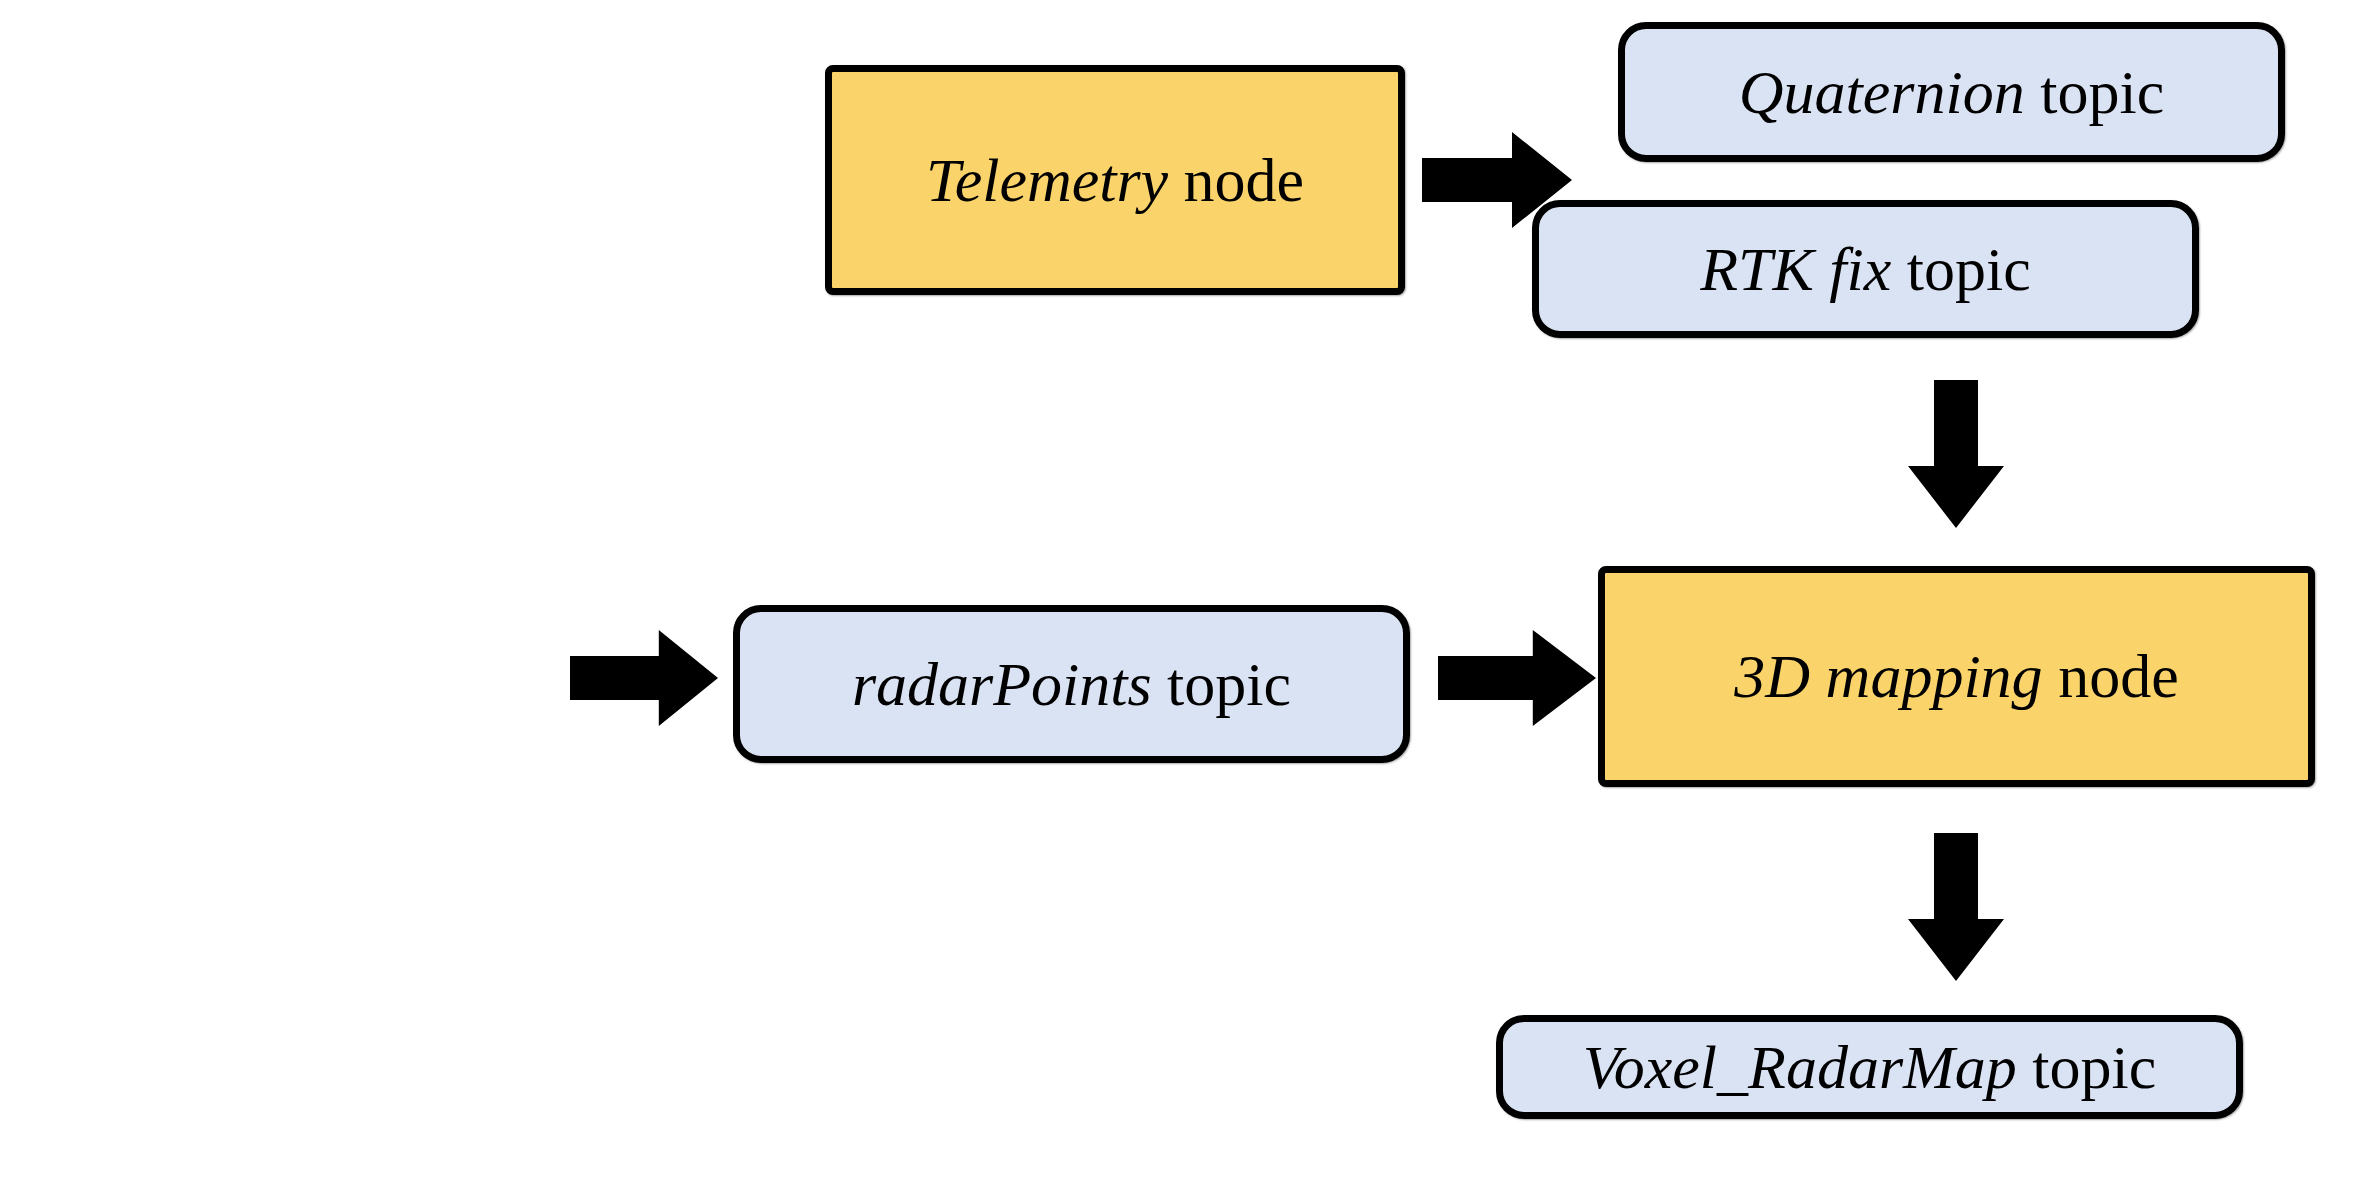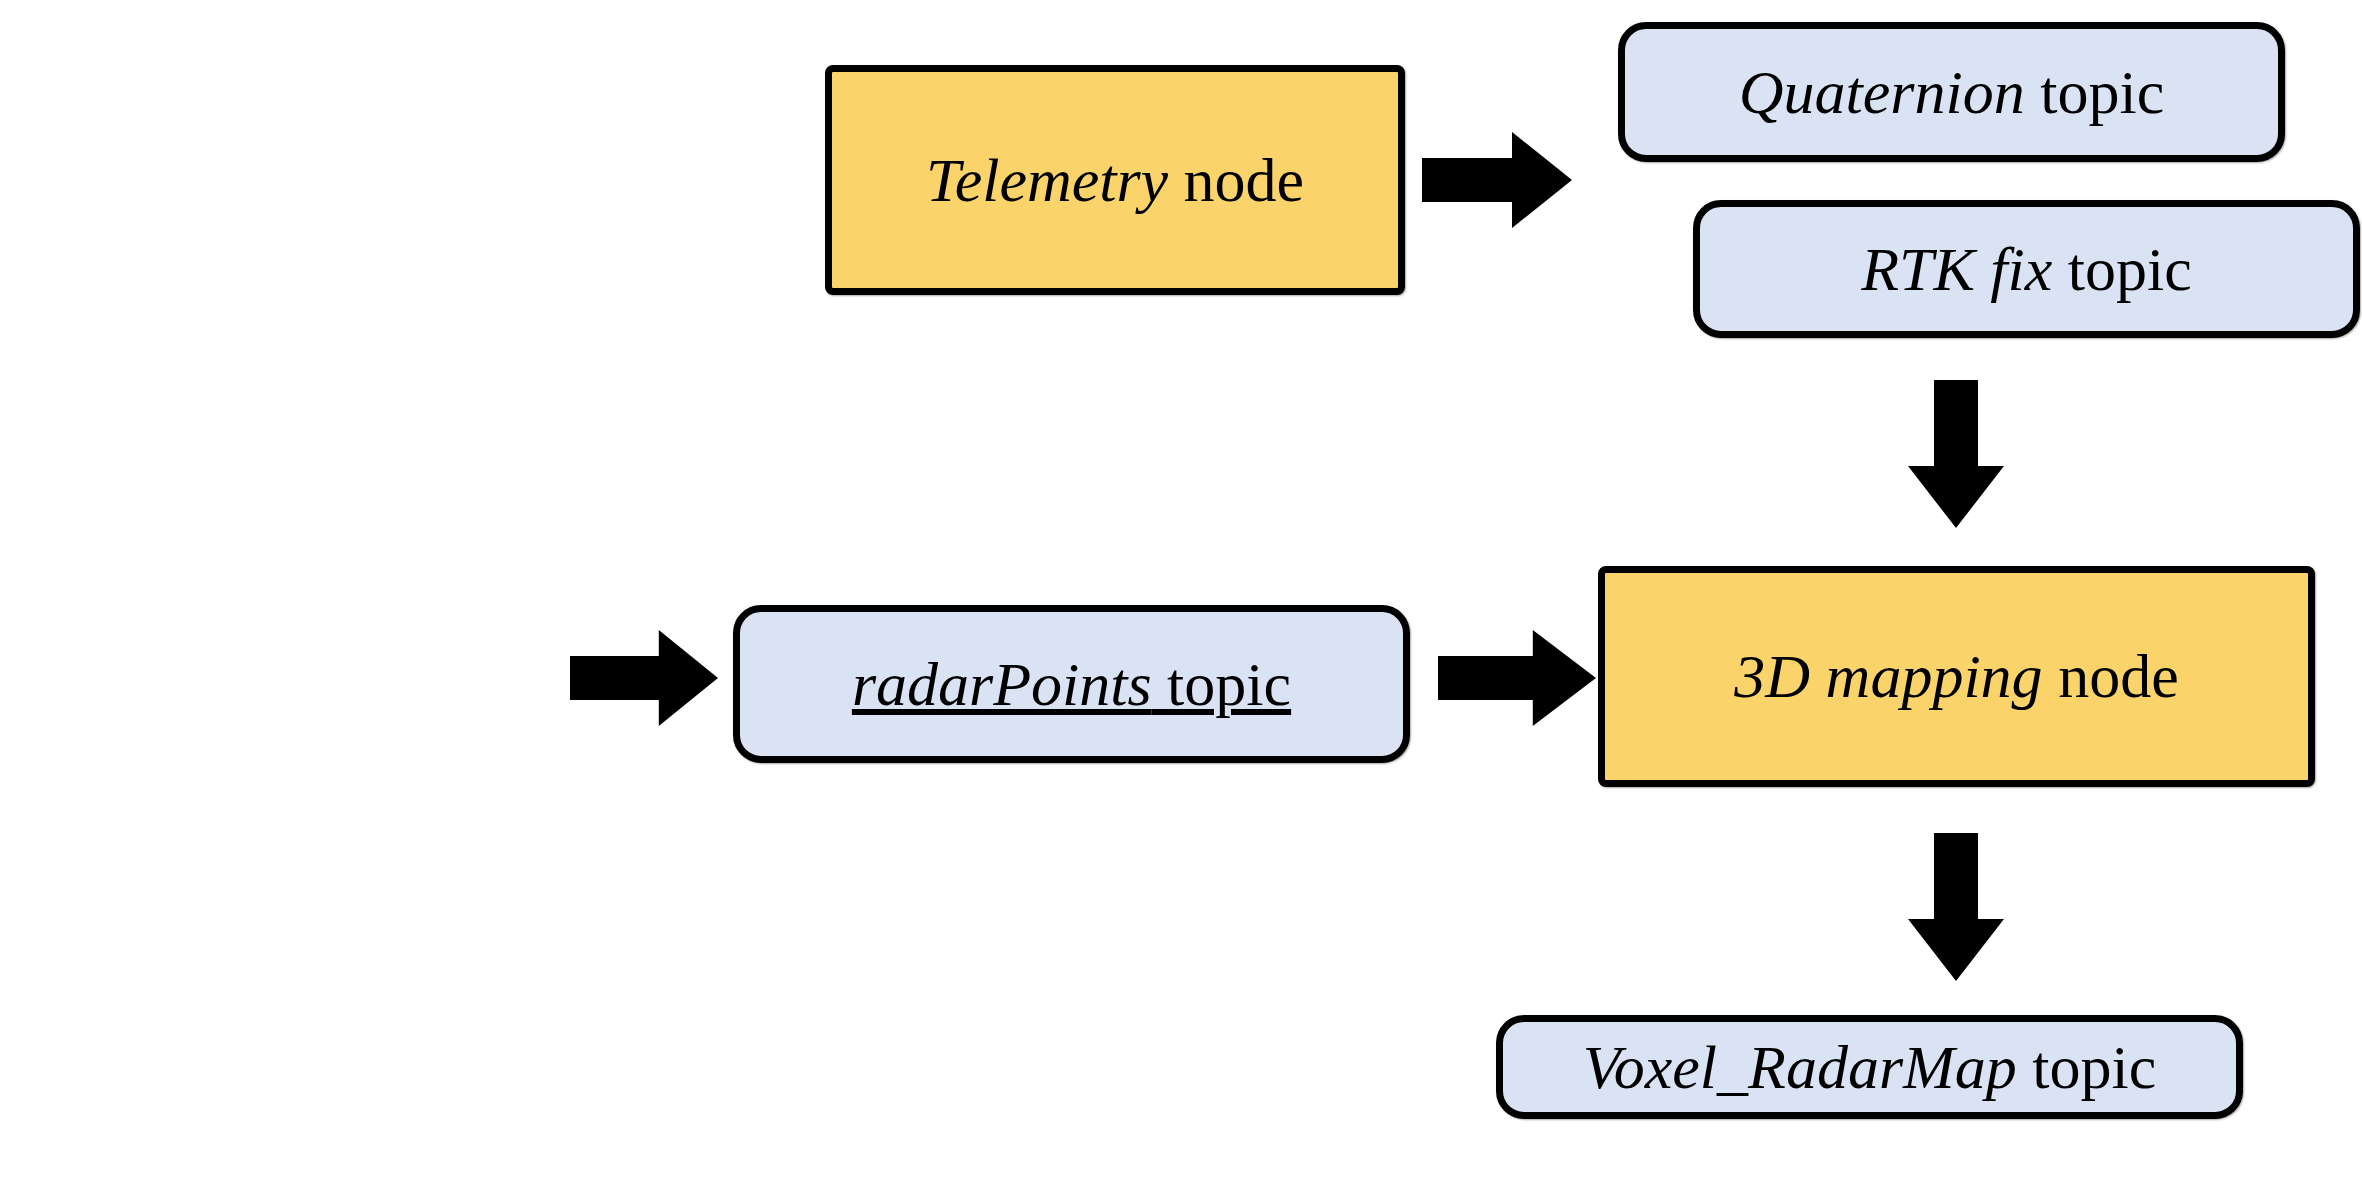--- a/index.html
+++ b/index.html
@@ -38,23 +38,23 @@
   .em { font-style: italic; margin-top: 16px; }
   .arrow {
     position: absolute;
     display: block;
   }
   .arrow polygon { fill: #000000; }
 
   
   #telemetry-node       { left: 825px;  top: 65px;   width: 580px; height: 230px; }
   #quaternion-topic     { left: 1618px; top: 22px;   width: 667px; height: 140px; }
-  #rtk-fix-topic        { left: 1693px; top: 200px;  width: 667px; height: 138px; }
+  #rtk-fix-topic        { left: 1532px; top: 200px;  width: 667px; height: 138px; }
   #radar-node           { left: 25px;   top: 566px;  width: 517px; height: 219px; }
-  #radar-points-topic   { left: 733px;  top: 605px;  width: 677px; height: 158px; text-decoration: underline; }
+  #radar-points-topic   { left: 733px;  top: 605px;  width: 677px; height: 158px; }
   #mapping-node         { left: 1598px; top: 566px;  width: 717px; height: 221px; }
   #voxel-radarmap-topic { left: 1496px; top: 1015px; width: 747px; height: 104px; justify-content: center; }
 
   #arrow-telemetry-to-topics     { left: 1422px; top: 132px; width: 150px; height: 96px; }
   #arrow-radar-to-radarpoints    { left: 570px;  top: 630px; width: 148px; height: 96px; }
   #arrow-radarpoints-to-mapping  { left: 1438px; top: 630px; width: 158px; height: 96px; }
   #arrow-rtkfix-to-mapping       { left: 1908px; top: 380px; width: 96px;  height: 148px; }
   #arrow-mapping-to-voxel        { left: 1908px; top: 833px; width: 96px;  height: 148px; }
 </style>
 </head>

